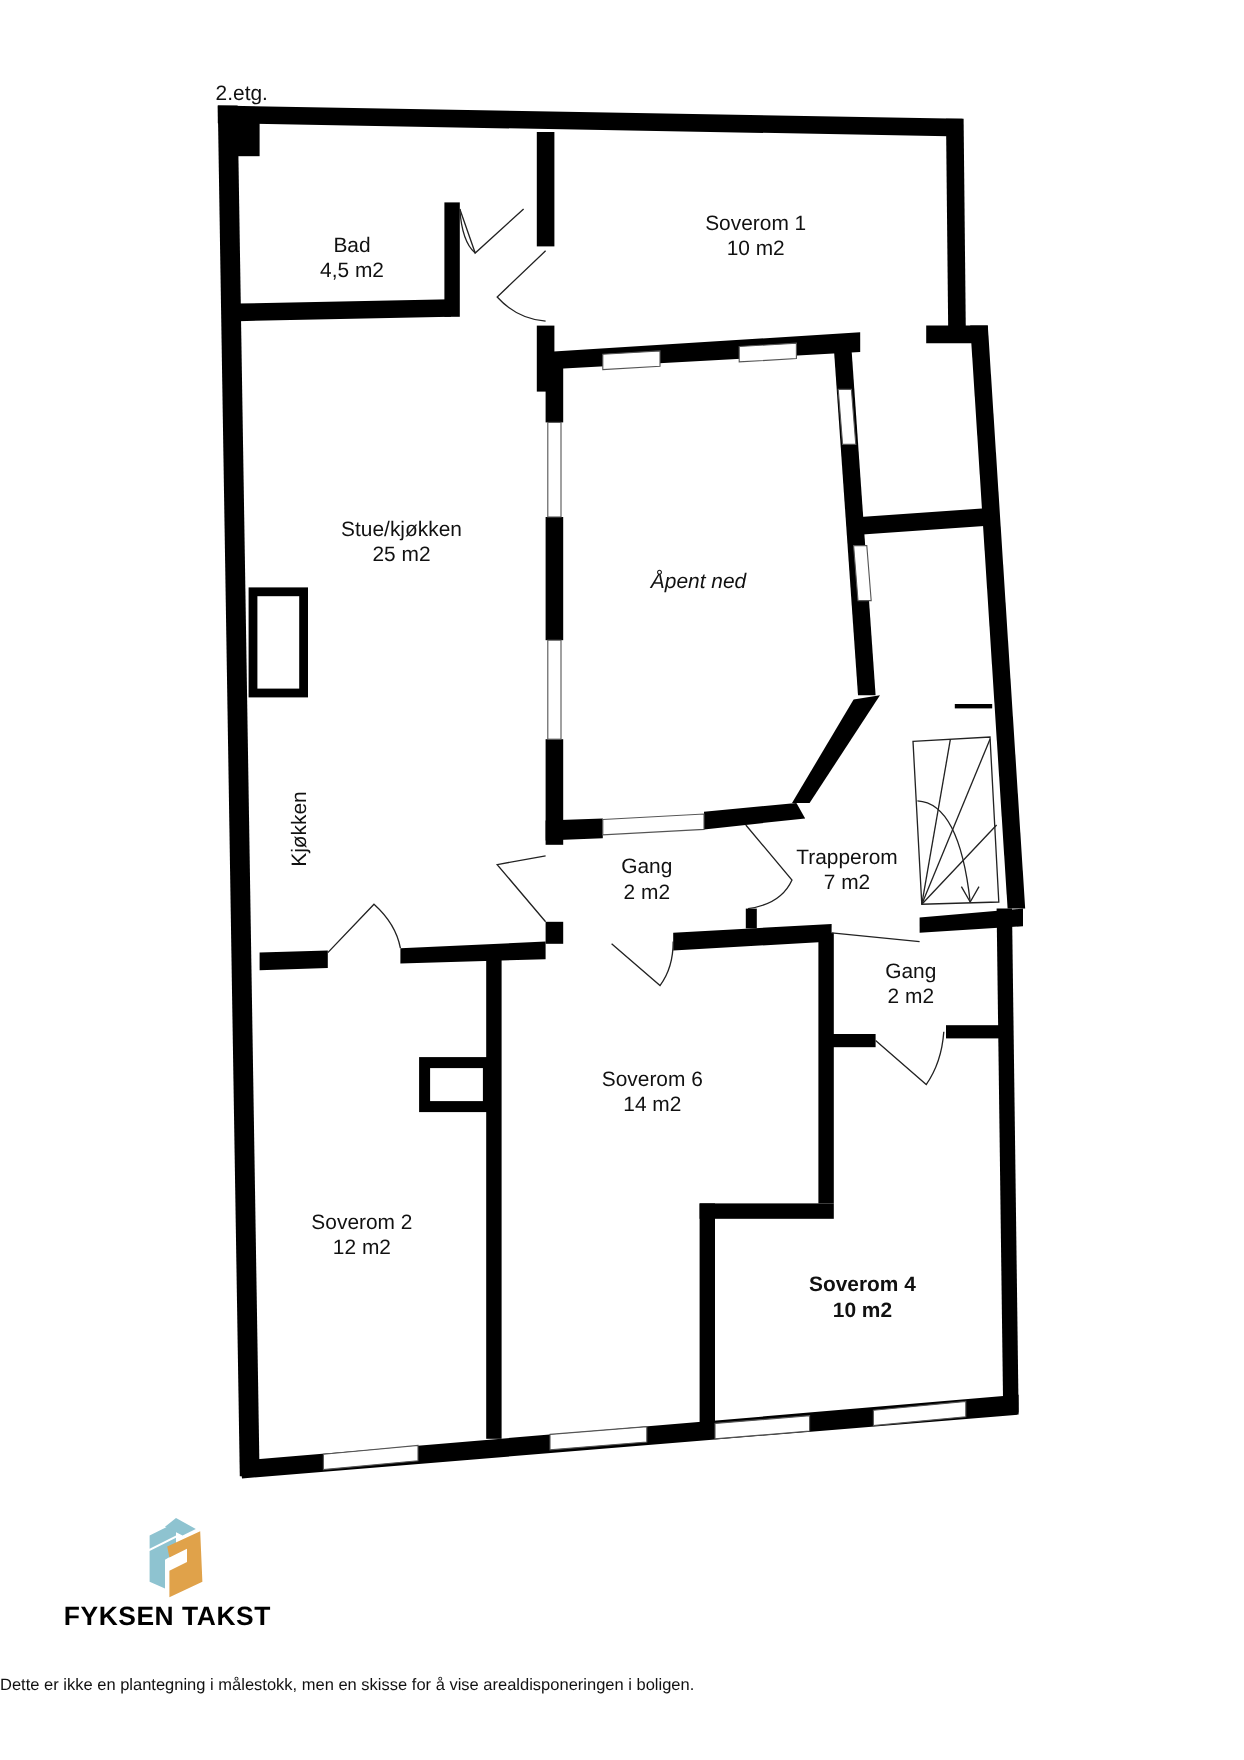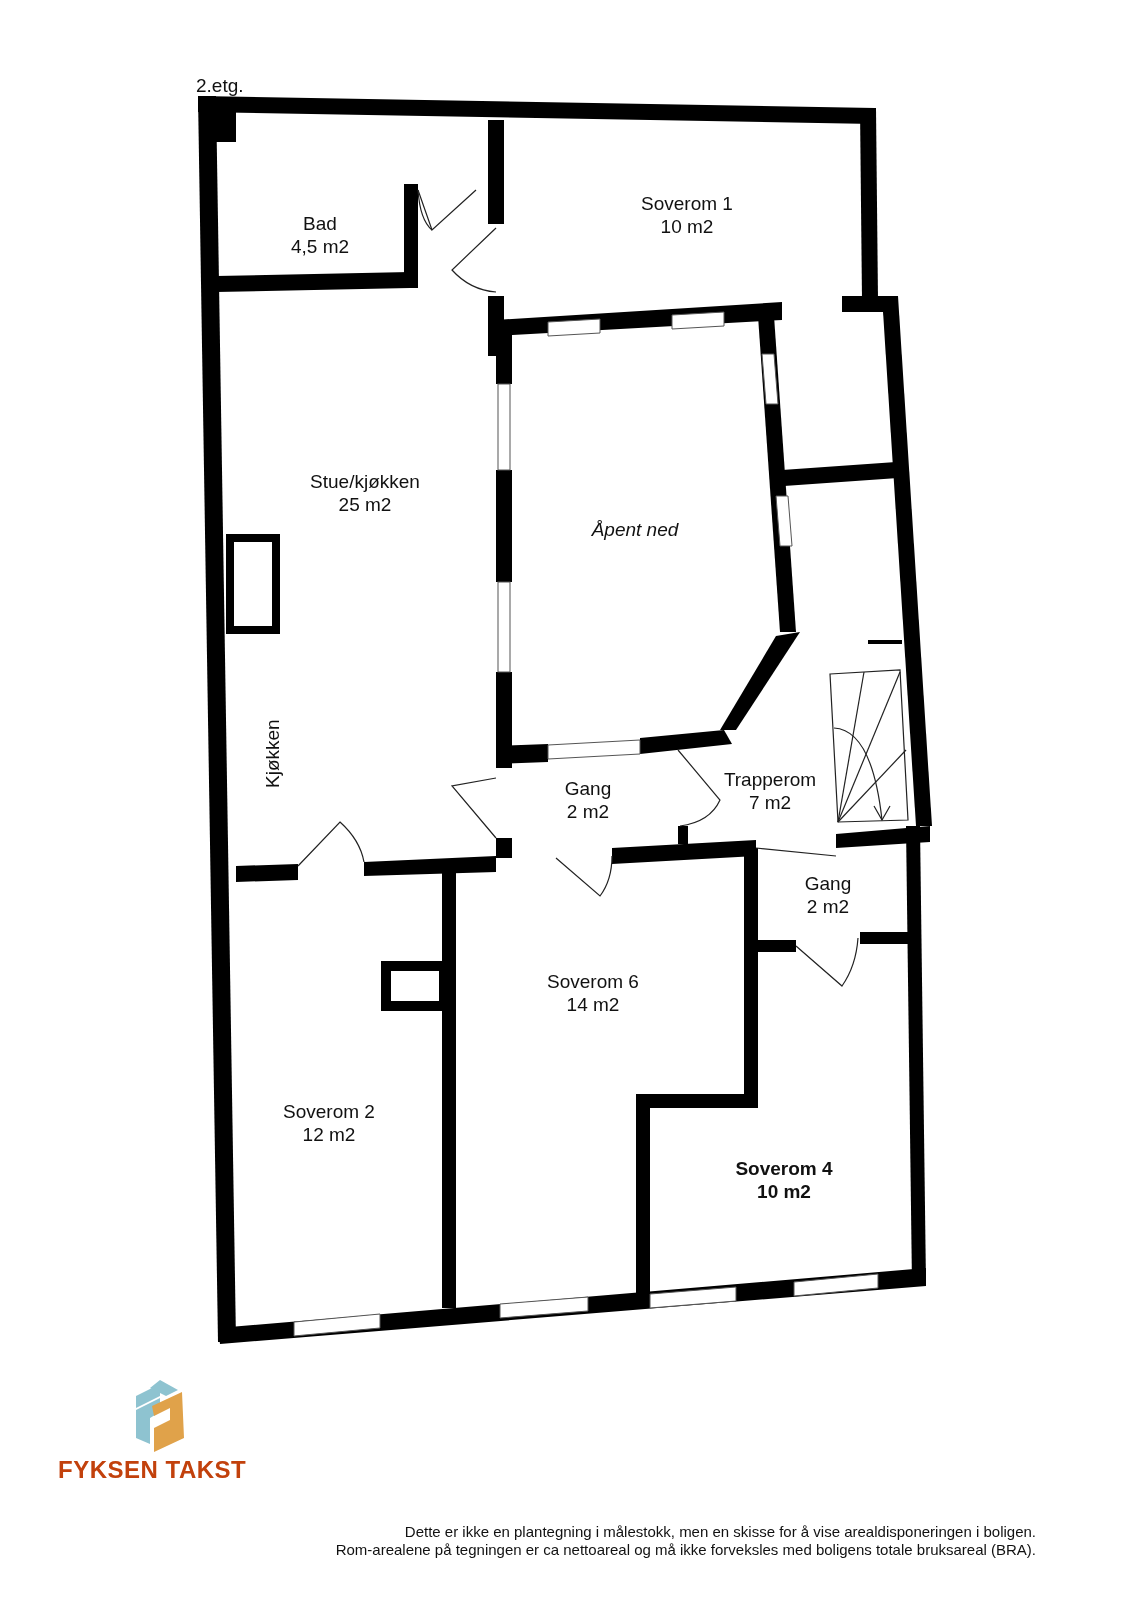--- a/index.html
+++ b/index.html
@@ -3,22 +3,22 @@
 <meta charset="utf-8">
 <style>
   html, body { margin: 0; padding: 0; background: #ffffff; }
   body { width: 1131px; height: 1600px; position: relative; overflow: hidden;
          font-family: "Liberation Sans", "DejaVu Sans", sans-serif; color: #111; }
   .floor-label { position: absolute; left: 196px; top: 56px; font-size: 19px; margin-top: 19px; }
   .plan { position: absolute; left: 0; top: 0; }
   .room-label { position: absolute; text-align: center; font-size: 19px; line-height: 23px; transform: translateX(-50%); white-space: nowrap; }
   .vert { position: absolute; font-size: 19px; transform: rotate(-90deg); transform-origin: left top; white-space: nowrap; }
   .logo { position: absolute; left: 56px; top: 1378px; width: 170px; }
-  .logo-text { position: absolute; left: 58px; top: 1456px; font-size: 24px; font-weight: bold; color: #c2410c; letter-spacing: 0.5px; }
-  .disclaimer { position: absolute; left: 0; width: 1036px; top: 1523px; text-align: right; font-size: 15px; line-height: 18px; }
+  .logo-text { position: absolute; left: 58px; top: 1456px; font-size: 24px; font-weight: bold; color: #000000; letter-spacing: 0.5px; }
+  .disclaimer { position: absolute; left: 0; width: 1036px; top: 1523px; text-align: left; font-size: 15px; line-height: 18px; }
 </style>
 </head>
 <body>
 
 <div class="floor-label">2.etg.</div>
 
 <svg class="plan" width="1131" height="1600" viewBox="0 0 1131 1600">
   <g fill="#000" stroke="none">
 
     <polygon points="198,96 875,108 874,124 198,112"></polygon>
@@ -151,14 +151,13 @@
   <polygon points="54,6 30,18 30,30 54,18" fill="#8ec3d0"></polygon>
   <polygon points="54,2 72,12 60,18 44,10" fill="#8ec3d0"></polygon>
   <polygon points="54,4 76,14 76,40" fill="none"></polygon>
   <polygon points="54,20 30,32 30,60 44,66 44,40 54,34" fill="#8ec3d0"></polygon>
   <polygon points="46,28 76,14 78,60 48,74 48,50 64,42 64,30 48,38" fill="#e0a24a"></polygon>
 </svg>
 <div class="logo-text">FYKSEN TAKST</div>
 
 <div class="disclaimer">
   <div>Dette er ikke en plantegning i målestokk, men en skisse for å vise arealdisponeringen i boligen.</div>
-  <div>Rom-arealene på tegningen er ca nettoareal og må ikke forveksles med boligens totale bruksareal (BRA).</div>
 </div>
 
 </body></html>

